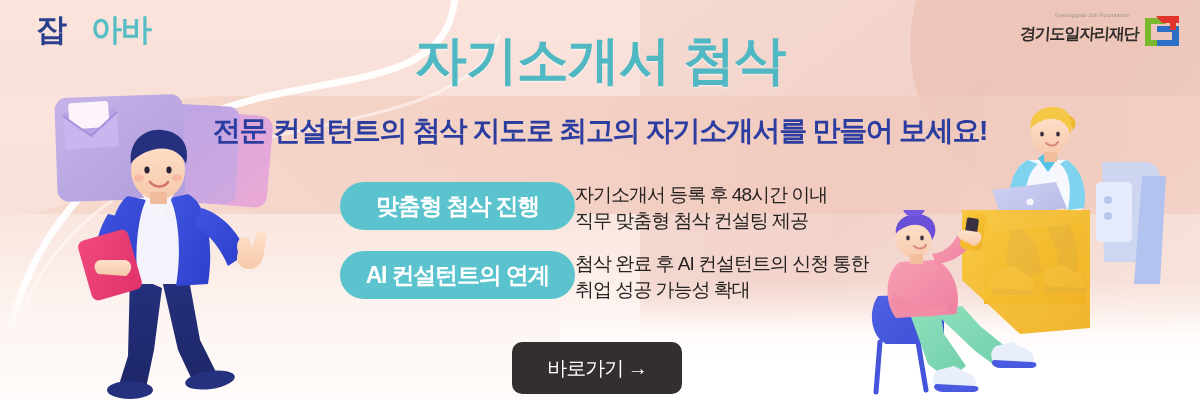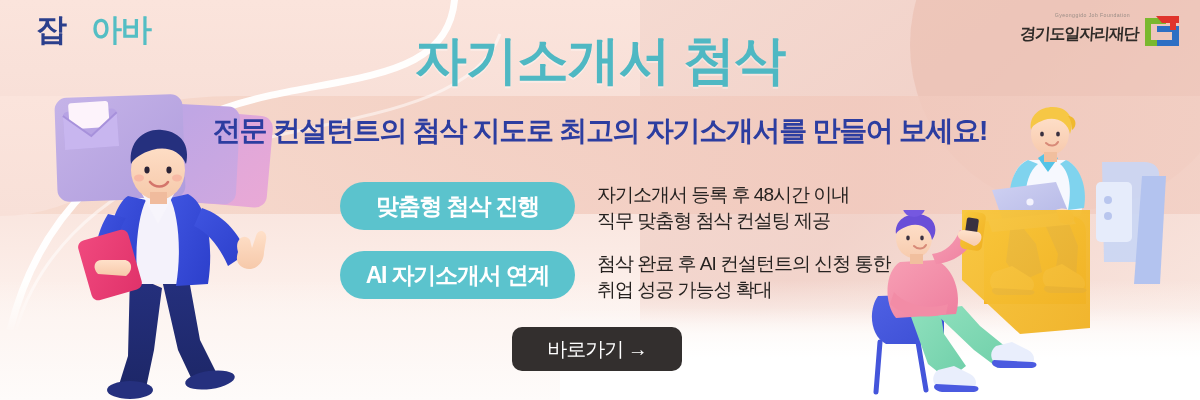--- a/index.html
+++ b/index.html
@@ -99,29 +99,28 @@
   .features{ position:absolute; left:340px; top:182px; width:620px; }
   .feat-row{ display:flex; margin-bottom:18px; }
   .pill{
     width:235px; height:48px; border-radius:26px;
     background:#5bc3cd; color:#ffffff;
     display:flex; align-items:center; justify-content:center;
     font-size:23px; font-weight:bold; letter-spacing:-1.2px;
     flex:0 0 auto;
   }
   .feat-text{
-    margin-left:22px;
     font-size:19px; line-height:1.35; color:#262220;
     letter-spacing:-1px; white-space:pre-line;
   }
 
   
   .cta{
-    position:absolute; left:512px; top:327px;
-    width:170px; height:44px; border-radius:10px;
+    position:absolute; left:512px; top:342px;
+    width:170px; height:52px; border-radius:10px;
     background:#332f2e; color:#ffffff;
     display:flex; align-items:center; justify-content:center;
     font-size:20px; letter-spacing:-1px; cursor:pointer;
   }
 
   
   .art{ position:absolute; }
   .art-left{ left:42px; top:88px; width:280px; height:312px; }
   .art-tr{ right:6px; top:104px; width:210px; height:200px; }
   .art-br{ right:110px; top:210px; width:220px; height:190px; }
@@ -355,21 +354,21 @@
   <div class="title">자기소개서 첨삭</div>
   <div class="subtitle">전문 컨설턴트의 첨삭 지도로 최고의 자기소개서를 만들어 보세요!</div>
 
   <div class="features">
     <div class="feat-row">
       <div class="pill">맞춤형 첨삭 진행</div>
       <div class="feat-text">자기소개서 등록 후 48시간 이내
 직무 맞춤형 첨삭 컨설팅 제공</div>
     </div>
     <div class="feat-row">
-      <div class="pill">AI 자기소개서 연계</div>
+      <div class="pill">AI 컨설턴트의 연계</div>
       <div class="feat-text">첨삭 완료 후 AI 컨설턴트의 신청 통한
 취업 성공 가능성 확대</div>
     </div>
   </div>
 
   <div class="cta">바로가기 →</div>
 
 </div>
 
 </body></html>

